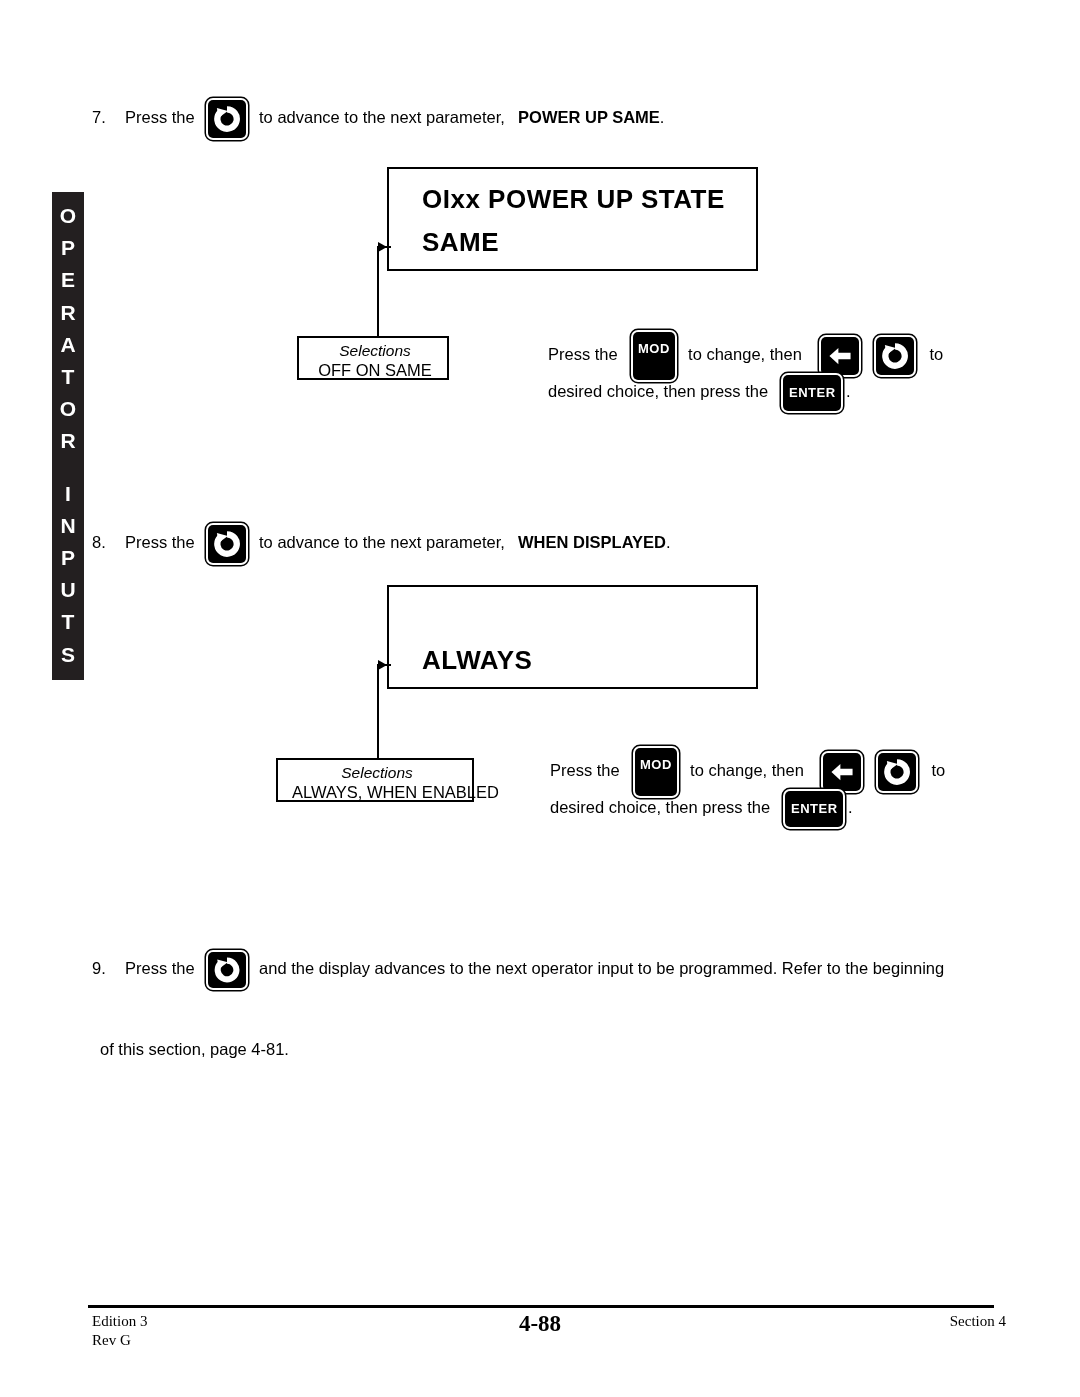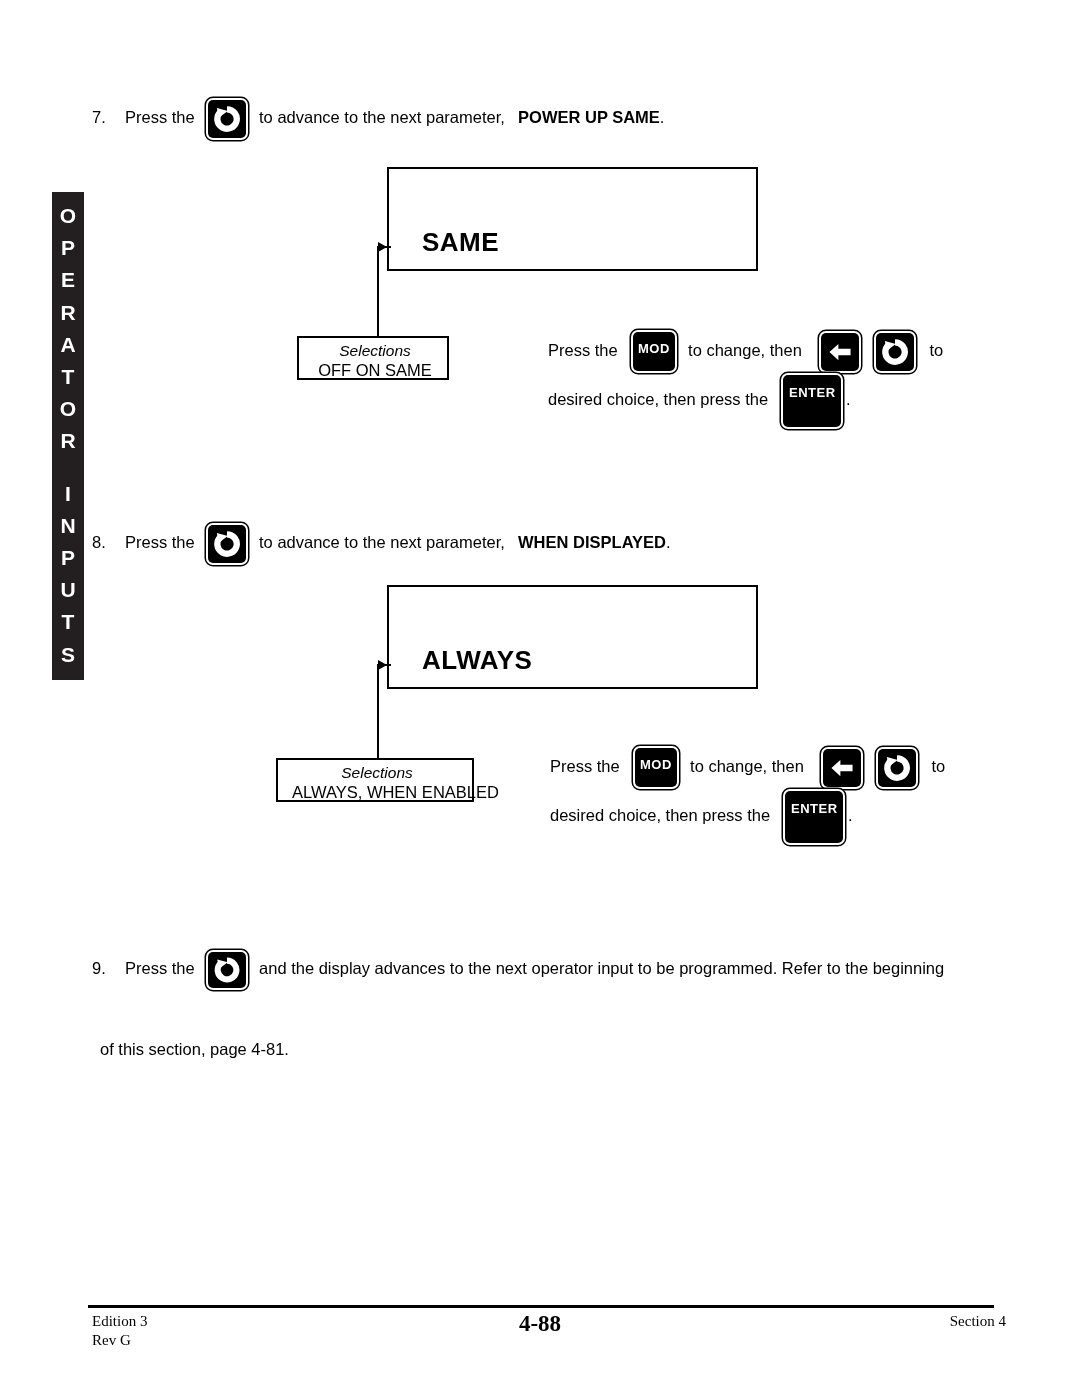--- a/index.html
+++ b/index.html
@@ -71,27 +71,27 @@
   .key-label {
     color: #ffffff;
     font-weight: bold;
     font-family: "Liberation Sans", sans-serif;
     text-align: center;
     display: block;
     width: 100%;
   }
   .key.mod {
     width: 42px;
-    height: 39px;
+    height: 48px;
     line-height: 34px;
   }
   .key.mod .key-label { font-size: 13px; line-height: 34px; letter-spacing: 0.5px;}
   .key.enter {
     width: 58px;
-    height: 52px;
+    height: 36px;
   }
   .key.enter .key-label { font-size: 13px; line-height: 36px; letter-spacing: 0.5px;}
   .key.arrow-key {
     width: 38px;
     height: 38px;
   }
   .key.round-key {
     width: 38px;
     height: 38px;
   }
@@ -227,20 +227,21 @@
       <polygon points="4.0,3.0 17.0,6.5 6.0,14.5" fill="#ffffff"></polygon>
     </svg>
   </span>
   <span style="display:inline-block;width:4px"></span>
   <span>to advance to the next parameter,</span>
   <span style="display:inline-block;width:4px"></span>
   <span class="bold">POWER UP SAME</span><span>.</span>
 </div>
 
 <div class="display-box" style="left:387px; top:167px; width:371px; height:104px;">
+  <span class="display-line" style="left:33px; top:15px;">OIxx  POWER  UP  STATE</span>
   <span class="display-line" style="left:33px; top:58px;">SAME</span>
 </div>
 
 <div class="leader-v" style="left:377px; top:246px; height:92px;"></div>
 <div class="leader-h" style="left:377px; top:246px; width:14px;"></div>
 <div class="leader-arrow" style="left:378px; top:242px;"></div>
 
 <div class="sel-box" style="left:297px; top:336px; width:152px; height:44px;">
   <span class="sel-title">Selections</span>
   <span class="sel-values">OFF  ON  SAME</span>

